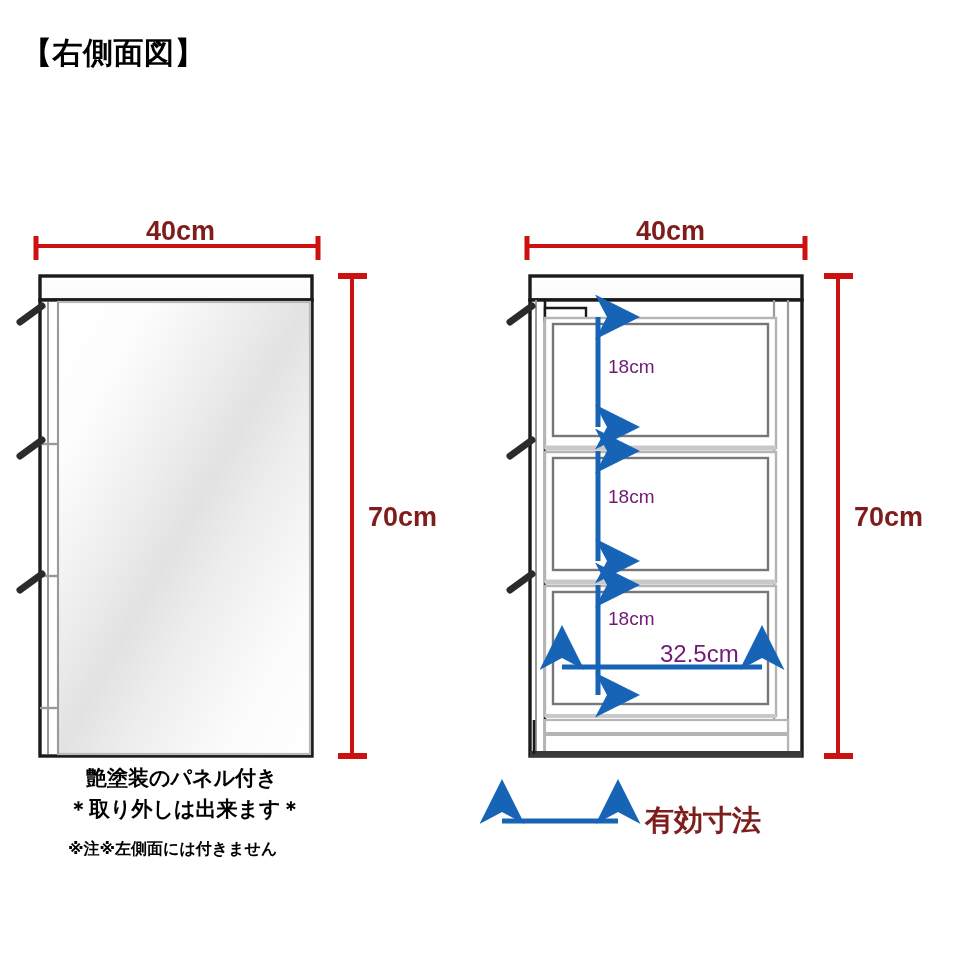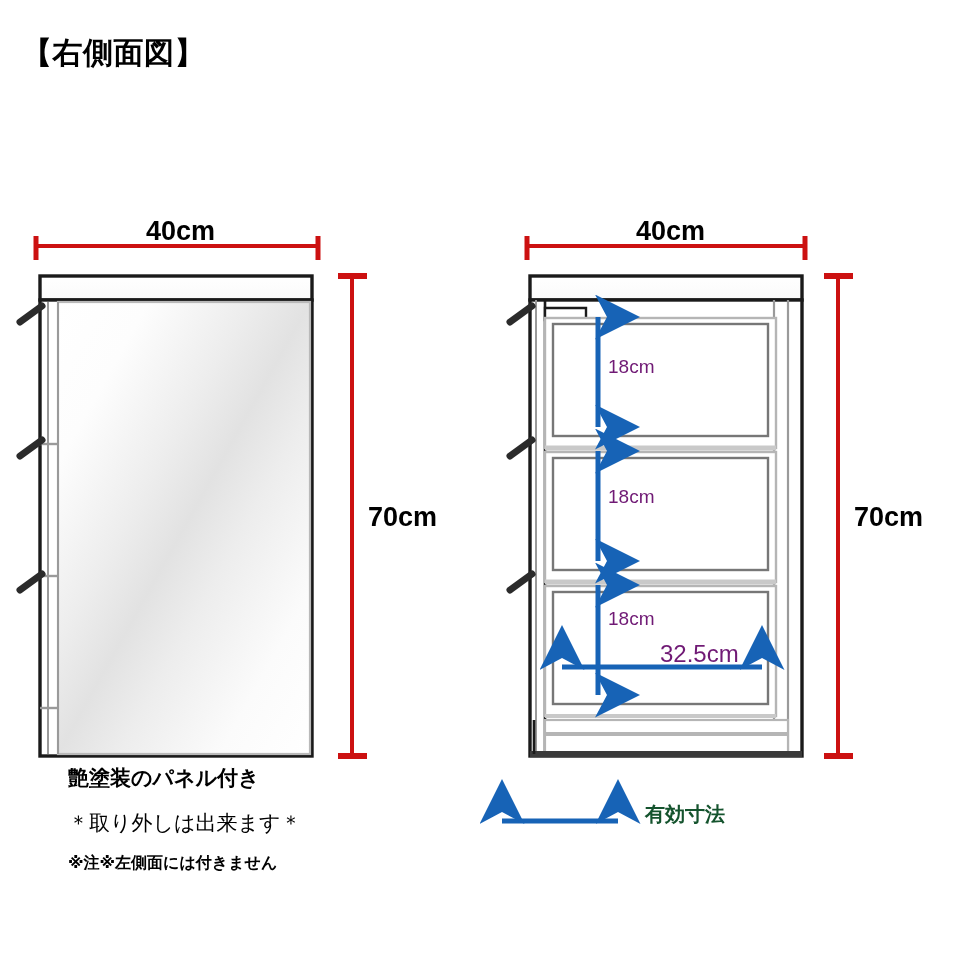--- a/index.html
+++ b/index.html
@@ -34,21 +34,21 @@
     font-weight: bold;
     letter-spacing: 0.5px;
     line-height: 1.1;
     white-space: nowrap;
     color: #000;
   }
 
   
   .dim-text-red {
     position: absolute;
-    color: #000000;
+    color: #7f1d1d;
     font-size: 27px;
     font-weight: bold;
     white-space: nowrap;
     letter-spacing: 0px;
   }
   .dim-text-blue {
     position: absolute;
     color: #701a75;
     font-size: 19px;
     font-weight: normal;
@@ -59,31 +59,31 @@
   }
 
   
   .note-block {
     position: absolute;
     left: 68px;
     top: 758px;
     color: #000;
     line-height: 1.18;
   }
-  .note-l1 { font-size: 21px; font-weight: bold; letter-spacing: 0px; }
-  .note-l2 { font-size: 21px; font-weight: normal; letter-spacing: 0px; margin-top: 20px;}
+  .note-l1 { font-size: 21px; font-weight: bold; letter-spacing: 0px; margin-left: 18px; }
+  .note-l2 { font-size: 21px; font-weight: bold; letter-spacing: 0px; margin-top: 6px;}
   .note-l3 { font-size: 16px; font-weight: bold; letter-spacing: 0px; margin-top: 18px;}
 
   .legend-label {
     position: absolute;
     left: 645px;
     top: 793px;
-    font-size: 20px;
+    font-size: 29px;
     font-weight: bold;
-    color: #14532d;
+    color: #7f1d1d;
     white-space: nowrap;
   }
 
   svg { display: block; }
   .svg-layer {
     position: absolute;
     left: 0; top: 0;
     width: 980px; height: 980px;
     pointer-events: none;
   }

